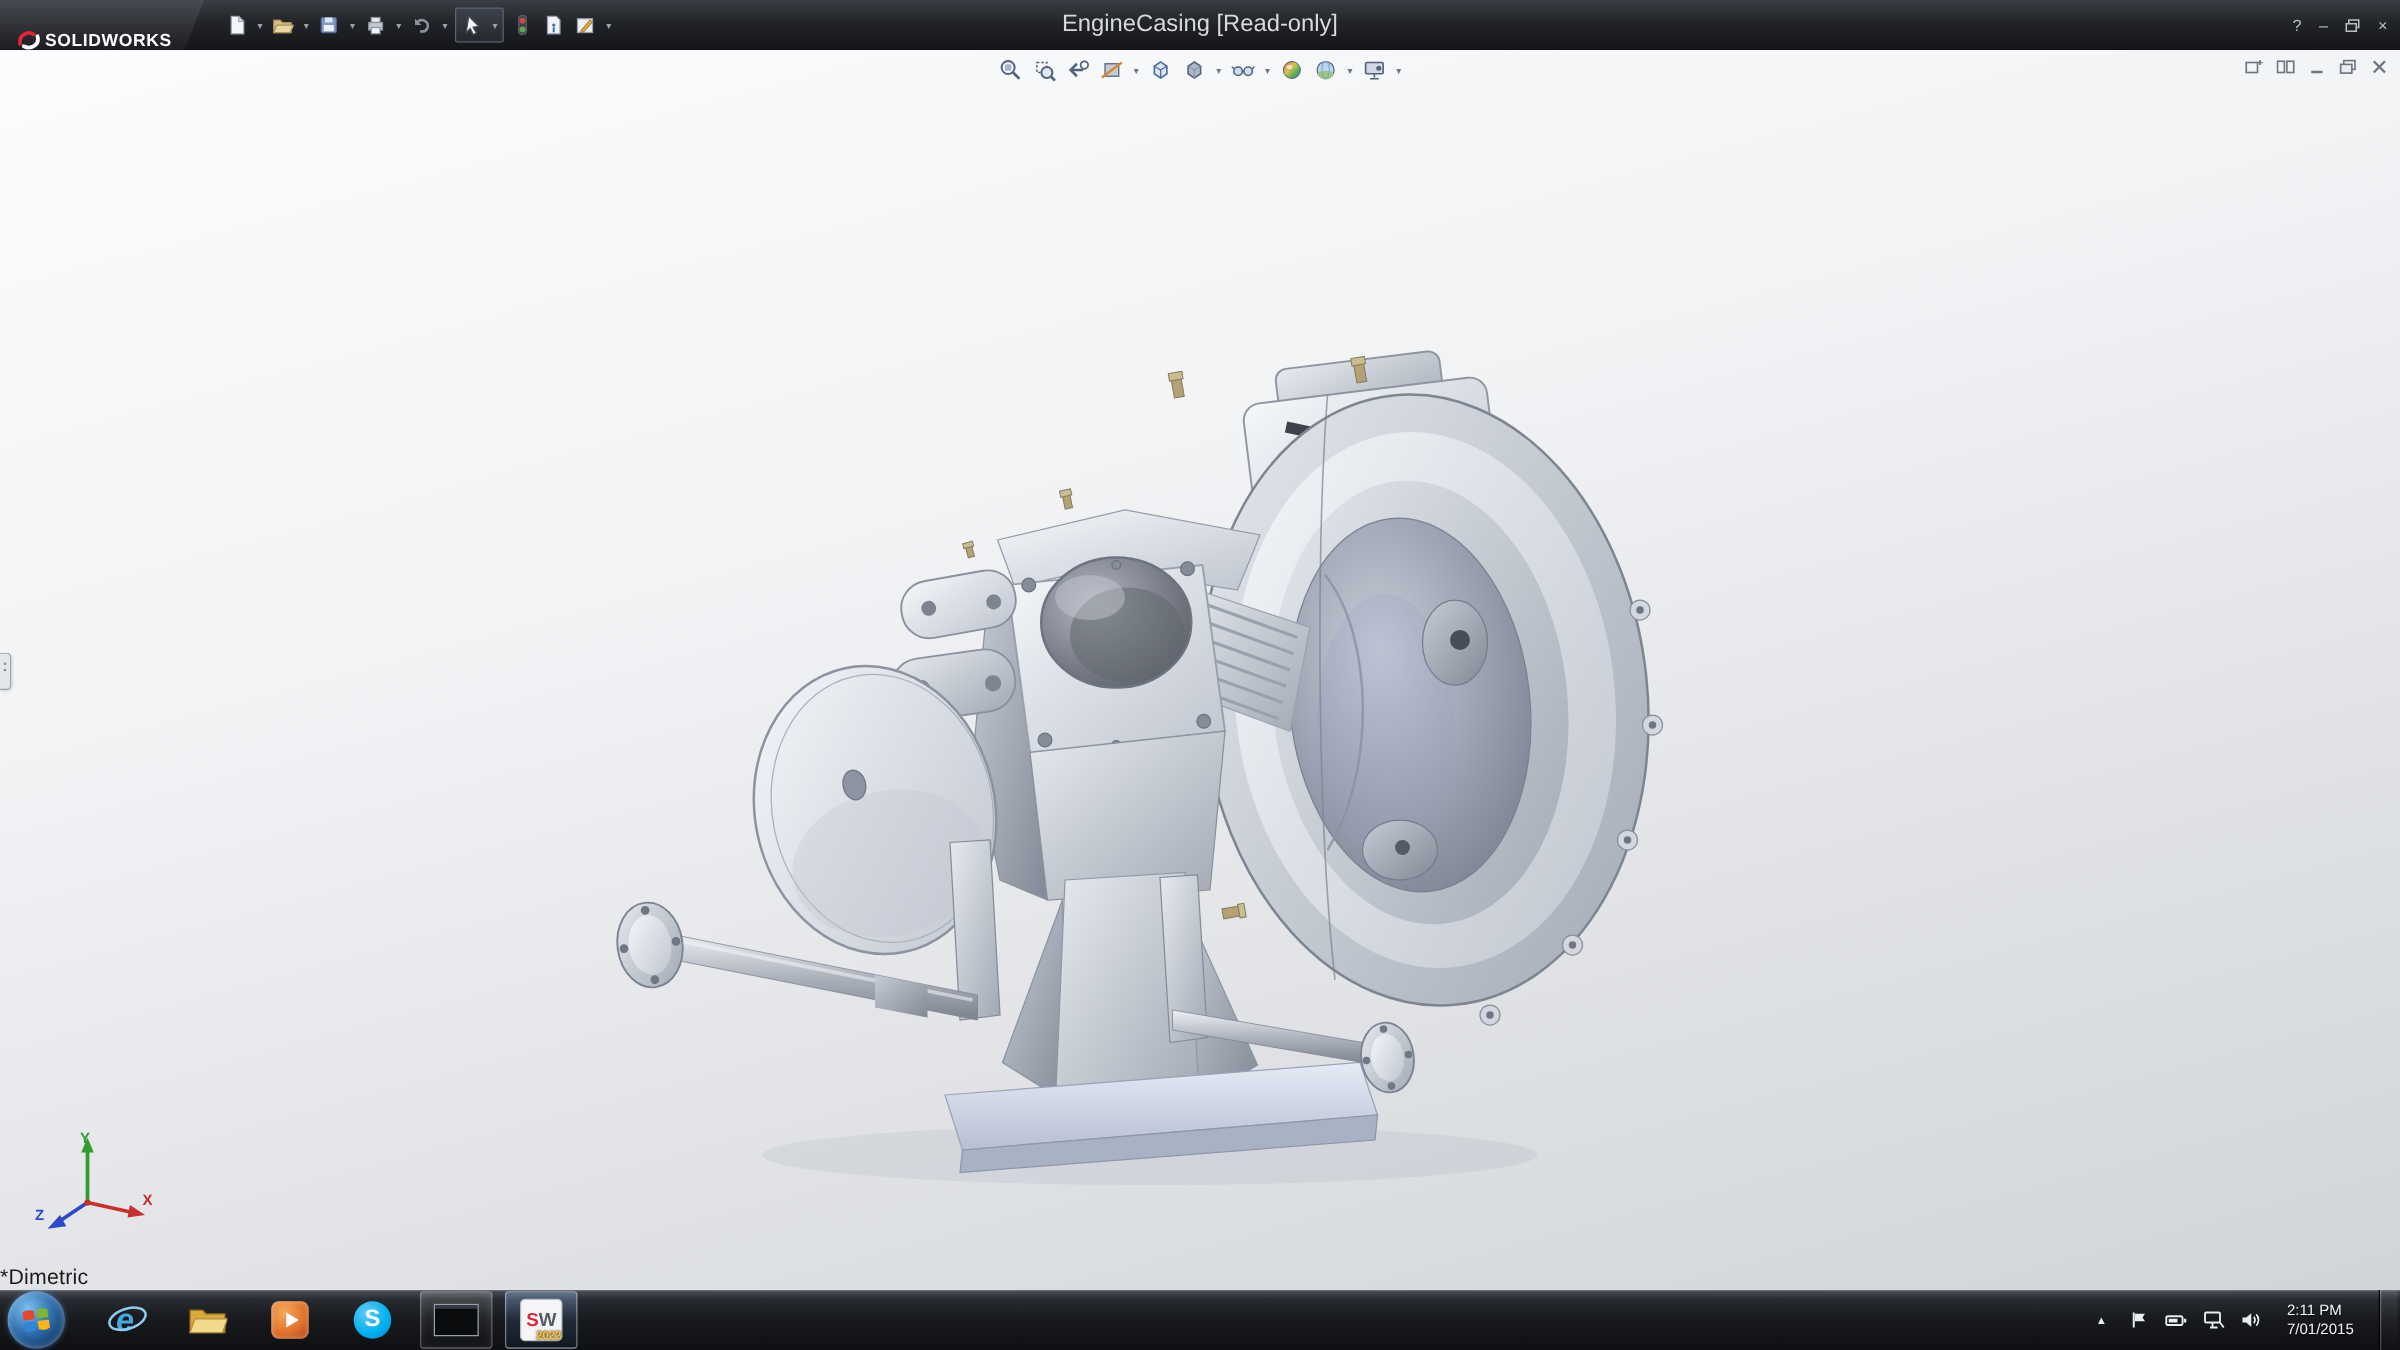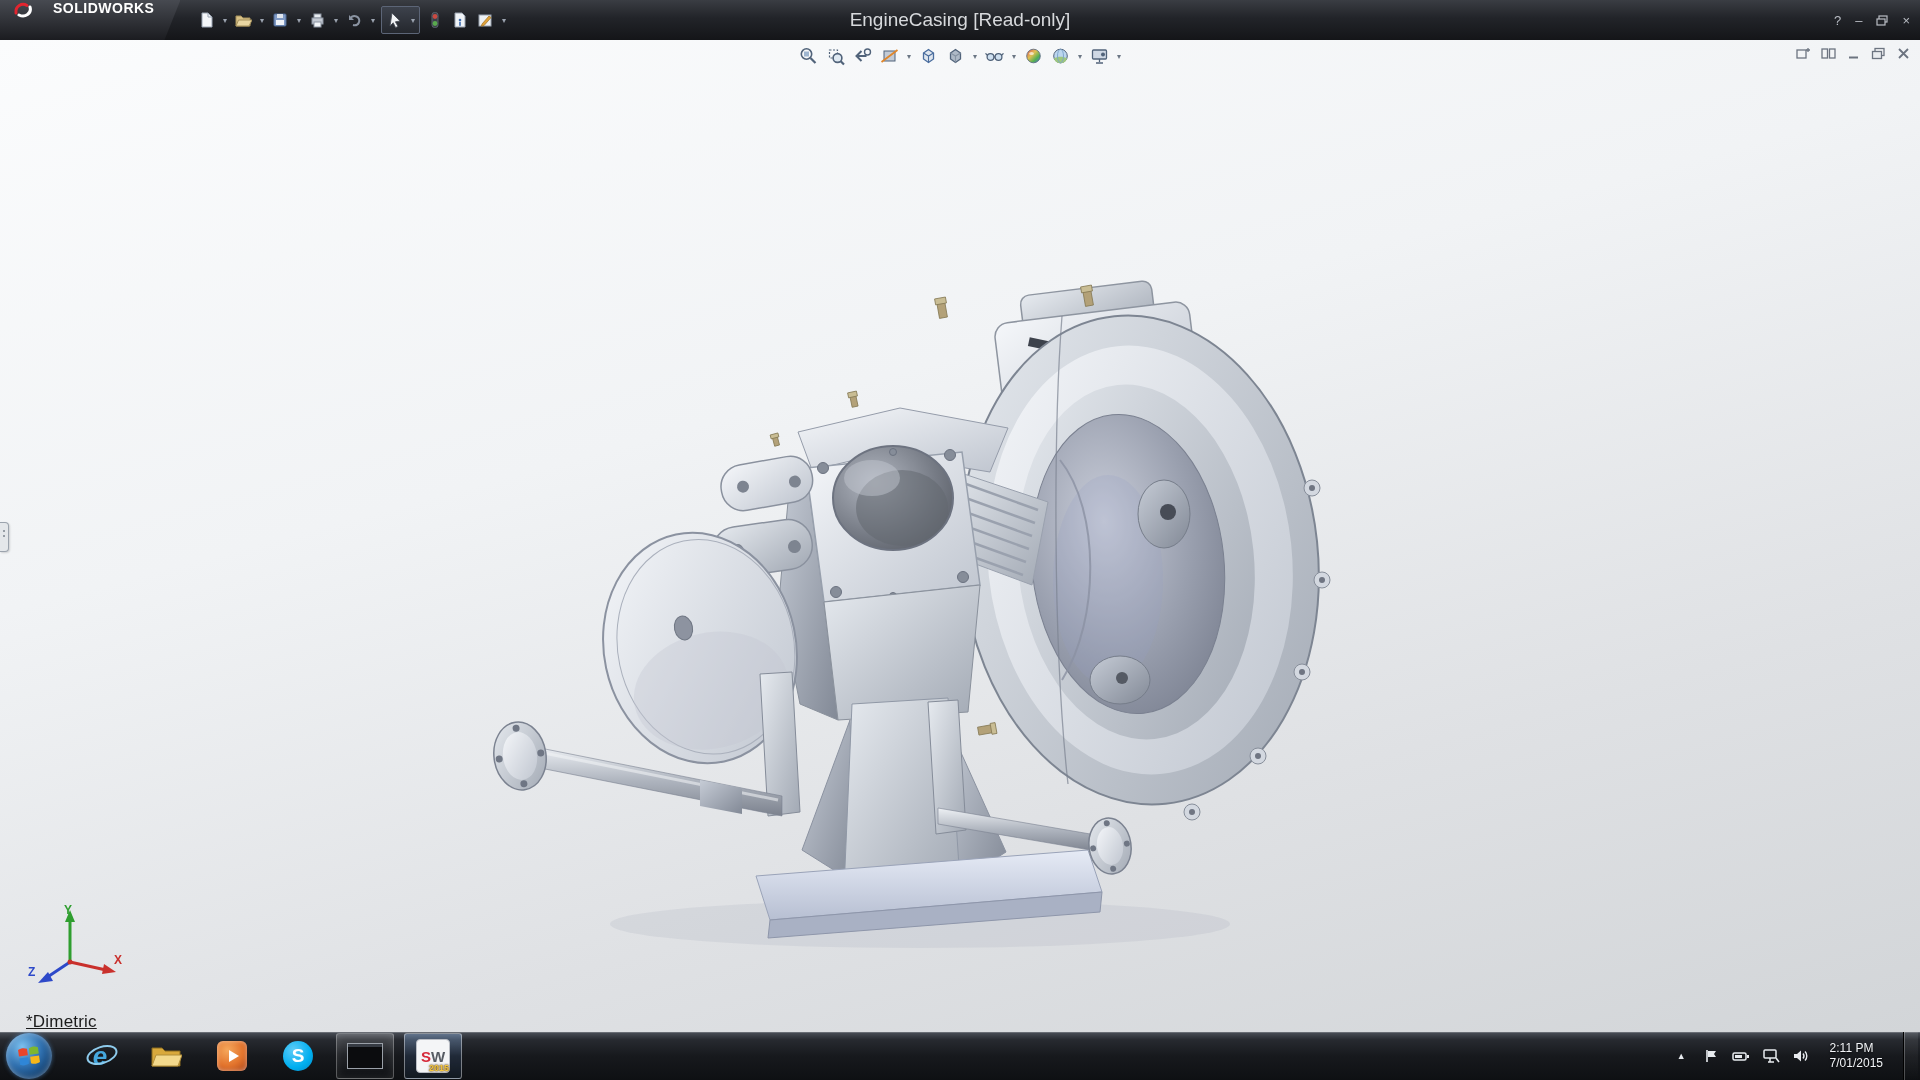--- a/index.html
+++ b/index.html
@@ -3,21 +3,21 @@
 <meta charset="utf-8">
 <style>
   html,body{margin:0;padding:0;width:1920px;height:1080px;overflow:hidden;background:#000;
     font-family:"Liberation Sans","DejaVu Sans",sans-serif;-webkit-font-smoothing:antialiased;}
   .stage{position:relative;width:1920px;height:1080px;}
 
   
   .titlebar{position:absolute;top:0;left:0;width:100%;height:40px;
     background:linear-gradient(#3a3d43 0%,#222429 45%,#141518 100%);
     display:flex;align-items:center;z-index:30;}
-  .brand{display:flex;align-items:flex-start;gap:17px;height:100%;padding:0 26px 0 12px;
+  .brand{display:flex;align-items:flex-end;gap:0;height:100%;padding:0 26px 0 12px;
     background:linear-gradient(#474a51,#1b1c20);
     clip-path:polygon(0 0,100% 0,calc(100% - 16px) 100%,0 100%);}
   .brand-text{color:#fff;font-weight:bold;font-size:14px;letter-spacing:.5px;}
   .tb-icons{display:flex;align-items:center;margin-left:14px;gap:1px;}
   .tb-btn{width:24px;height:26px;display:flex;align-items:center;justify-content:center;border-radius:2px;}
   .tb-sel{display:flex;align-items:center;border:1px solid #5c6577;border-radius:2px;
     background:linear-gradient(#3d424c,#24272d);margin:0 2px;padding:0 1px;}
   .dd{color:#9aa2ae;font-size:8px;width:11px;text-align:center;cursor:default;}
   .tb-title{position:absolute;left:50%;transform:translateX(-50%);color:#d7d9dc;font-size:19px;white-space:nowrap;}
   .tb-ctrls{position:absolute;right:10px;top:0;height:40px;display:flex;align-items:center;gap:14px;color:#b9bdc4;font-size:13px;}
@@ -38,21 +38,21 @@
   .doc-ctrls .dc{width:18px;height:16px;display:flex;align-items:center;justify-content:center;}
 
   
   .panel-handle{position:absolute;left:0;top:482px;width:8px;height:28px;background:#e4e7ea;
     border:1px solid #9ba3ad;border-left:none;border-radius:0 4px 4px 0;box-shadow:1px 1px 2px rgba(0,0,0,.15);}
   .panel-handle i{display:block;width:2px;height:2px;background:#7c848e;border-radius:50%;margin:7px auto 3px;}
   .panel-handle i+i{margin-top:3px;}
 
   
   .triad{position:absolute;left:26px;bottom:44px;width:96px;height:86px;}
-  .view-label{position:absolute;left:26px;bottom:0px;font-size:17px;color:#1b1b1b;letter-spacing:.2px;text-decoration:underline;}
+  .view-label{position:absolute;left:0;bottom:0px;font-size:17px;color:#1b1b1b;letter-spacing:.2px;}
 
   
   .taskbar{position:absolute;bottom:0;left:0;width:100%;height:48px;
     background:linear-gradient(#4b5059 0%,#272a30 16%,#17191d 50%,#0e1013 100%);
     box-shadow:inset 0 1px 0 rgba(255,255,255,.18);display:flex;align-items:center;z-index:30;}
   .start-orb{width:46px;height:46px;margin:0 6px 0 6px;border-radius:50%;display:flex;align-items:center;justify-content:center;
     background:radial-gradient(circle at 35% 30%,#7cc0ef 0%,#2f6fae 45%,#123f6e 75%,#0a2847 100%);
     box-shadow:inset 0 0 6px rgba(255,255,255,.45),0 0 4px rgba(90,160,230,.5);}
   .tb-app{width:56px;height:44px;margin:0 5px;border-radius:3px;display:flex;align-items:center;justify-content:center;position:relative;}
   .tb-app.running{background:linear-gradient(rgba(255,255,255,.16),rgba(255,255,255,.05) 45%,rgba(255,255,255,0));
@@ -549,21 +549,21 @@
     </div>
 
     <div class="tb-app running">
       <div class="cmd-thumb"></div>
     </div>
 
     <div class="tb-app active">
       <div class="sw-icon">
         <span class="s">S</span>
           <span class="w">W</span>
-        <span class="sw-badge">2015</span>
+        <span class="sw-badge">2022</span>
       </div>
     </div>
 
     <div class="tray">
       <span class="tray-expand">▲</span>
 
       <span class="tray-ico">
         <svg width="16" height="16" viewBox="0 0 16 16">
           <line x1="4" y1="2" x2="4" y2="14" stroke="#e8ebef" stroke-width="1.6"></line>
           <path d="M5 3h8l-2 3 2 3H5z" fill="#e8ebef"></path>

